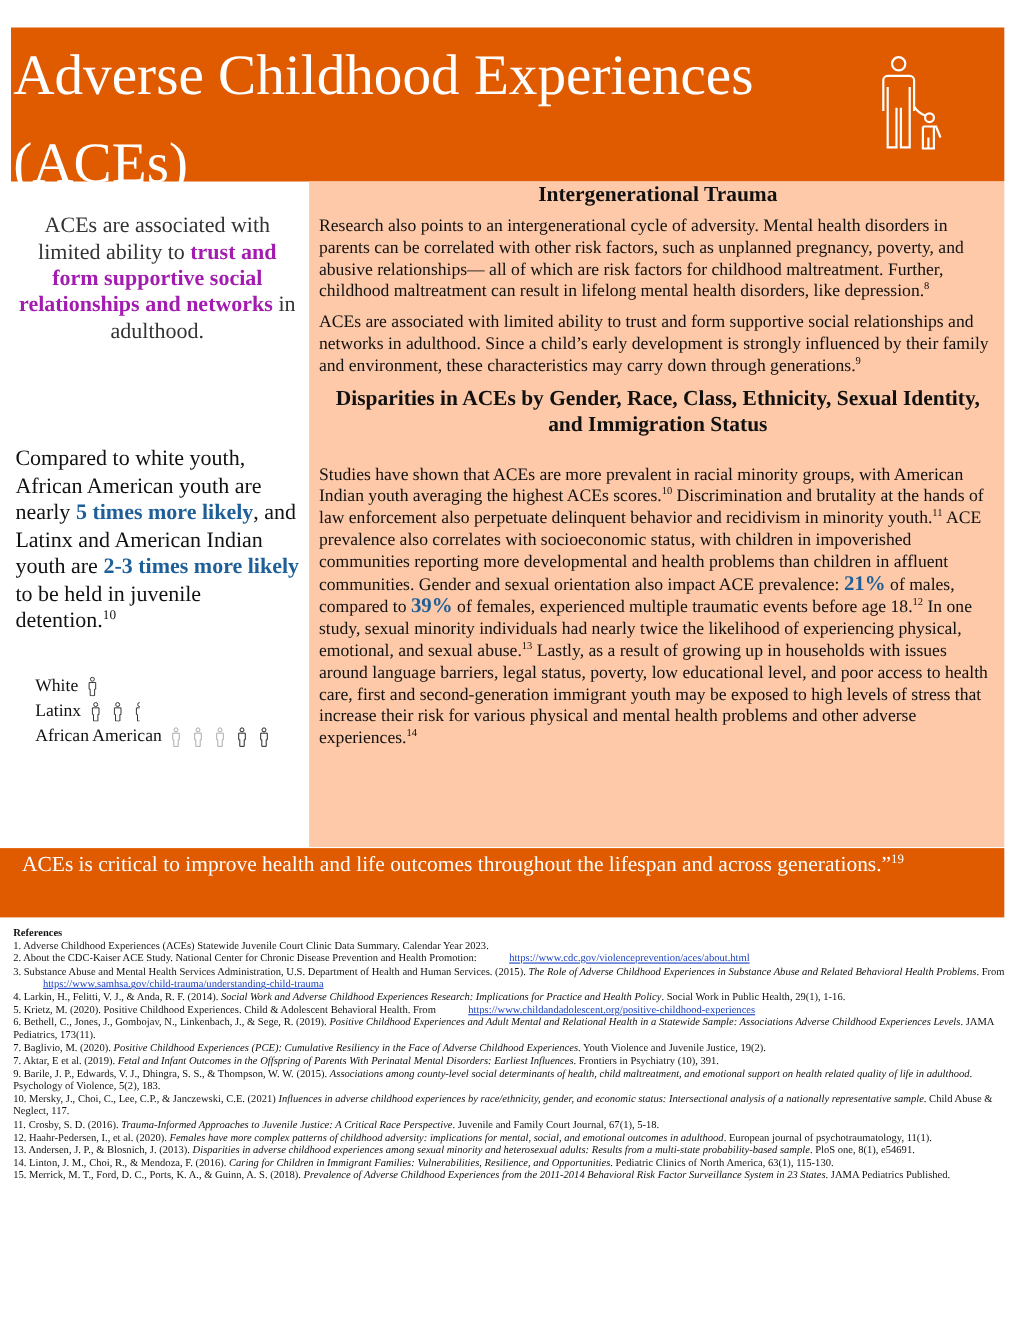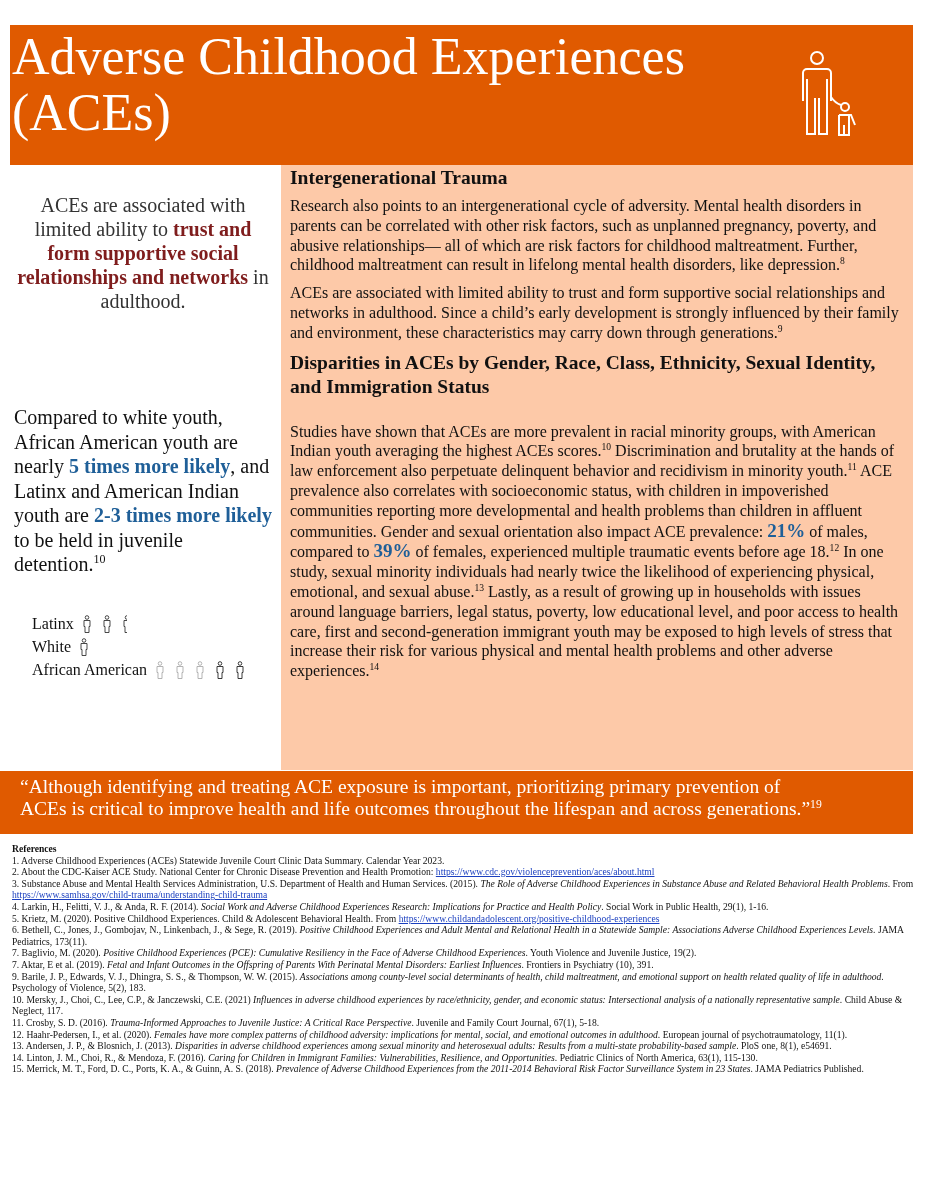--- a/index.html
+++ b/index.html
@@ -1,39 +1,39 @@
 <!DOCTYPE html>
 <html><head>
 <meta charset="utf-8">
 <style>
   html, body { margin: 0; padding: 0; background: #ffffff; }
   body { width: 927px; height: 1199px; position: relative; overflow: hidden; font-family: "Liberation Serif", serif; color: #111; }
   .header { position: absolute; left: 10px; top: 25px; width: 903px; height: 140px; background: #e05a00; }
-  .header-title { position: absolute; left: 2px; top: 4px; color: #fff; font-size: 52px; line-height: 56px; font-weight: normal; margin: 0; width: 760px; }
+  .header-title { position: absolute; left: 2px; top: 4px; color: #fff; font-size: 52px; line-height: 80px; font-weight: normal; margin: 0; width: 760px; }
   .header-icon { position: absolute; left: 785px; top: 24px; width: 70px; height: 90px; }
   .peach { position: absolute; left: 281px; top: 165px; width: 632px; height: 605px; background: #fdc9a8; }
   .left-quote { position: absolute; left: 14px; top: 193px; width: 258px; text-align: center; font-size: 20px; line-height: 24px; color: #333; }
-  .left-quote b { color: #7f1d1d; }
+  .left-quote b { color: #a21caf; }
   .left-stat { position: absolute; left: 14px; top: 405px; width: 262px; font-size: 20px; line-height: 24.5px; color: #111; }
   .blue { color: #1f5f98; font-weight: bold; }
   sup { font-size: 60%; line-height: 0; }
   .legend { position: absolute; left: 32px; top: 612px; font-size: 16px; line-height: 23px; color: #111; }
   .legend-row { display: flex; align-items: center; height: 23px; }
   .legend-row .lbl { margin-right: 8px; }
   .fig { display: inline-block; width: 10px; height: 18px; margin-right: 10px; }
   .main { position: absolute; left: 290px; top: 166px; width: 616px; }
-  .main h2 { font-size: 19.5px; line-height: 24px; font-weight: bold; margin: 0 0 6px 0; }
+  .main h2 { font-size: 19.5px; line-height: 24px; font-weight: bold; margin: 0 0 6px 0; text-align: center; }
   .main p { font-size: 16px; line-height: 19.8px; margin: 0 0 8px 0; }
   .main .blue-big { color: #1f5f98; font-weight: bold; font-size: 19px; }
   .quote-bar { position: absolute; left: 0; top: 771px; width: 913px; height: 63px; background: #e05a00; color: #fff; font-size: 19.5px; line-height: 22px; box-sizing: border-box; padding: 5px 10px 0 20px; }
   .quote-bar .q { display: block; }
   .refs { position: absolute; left: 12px; top: 843px; width: 905px; font-size: 9.6px; line-height: 11.6px; color: #111; }
   .refs-title { font-weight: bold; }
   .refs .ref { margin: 0; }
-  .refs a { color: #1a3fbf; text-decoration: underline; }
+  .refs a { color: #1a3fbf; text-decoration: underline; margin-left: 27px; }
   .refs i { font-style: italic; }
 </style>
 </head>
 <body>
 
 <div class="header">
   <h1 class="header-title">Adverse Childhood Experiences (ACEs)</h1>
   <svg class="header-icon" viewBox="0 0 70 90" fill="none" stroke="#fff" stroke-width="2">
     <circle cx="22" cy="9" r="6"></circle>
     <path d="M12 20 h20 a4 4 0 0 1 4 4 v28 M12 20 a4 4 0 0 0 -4 4 v28 M12 30 v55 h8 v-36 M32 30 v55 h-8 v-36"></path>
@@ -48,38 +48,38 @@
 <div class="left-quote">
   <span>ACEs are associated with limited ability to </span><b>trust and form supportive social relationships and networks</b><span> in adulthood.</span>
 </div>
 
 <div class="left-stat">
   <span>Compared to white youth, African American youth are nearly </span><span class="blue">5 times more likely</span><span>, and Latinx and American Indian youth are </span><span class="blue">2-3 times more likely</span><span> to be held in juvenile detention.</span><sup>10</sup>
 </div>
 
 <div class="legend">
   <div class="legend-row">
+    <span class="lbl">White</span>
+    <svg class="fig" viewBox="0 0 10 18" fill="none" stroke="#333" stroke-width="0.9">
+        <circle cx="5" cy="2.5" r="1.8"></circle>
+        <path d="M2 5.5 h6 v6 h-1 v6 h-4 v-6 h-1 z"></path>
+      </svg>
+  </div>
+  <div class="legend-row">
     <span class="lbl">Latinx</span>
     <svg class="fig" viewBox="0 0 10 18" fill="none" stroke="#333" stroke-width="0.9">
         <circle cx="5" cy="2.5" r="1.8"></circle>
         <path d="M2 5.5 h6 v6 h-1 v6 h-4 v-6 h-1 z"></path>
       </svg>
     <svg class="fig" viewBox="0 0 10 18" fill="none" stroke="#333" stroke-width="0.9">
         <circle cx="5" cy="2.5" r="1.8"></circle>
         <path d="M2 5.5 h6 v6 h-1 v6 h-4 v-6 h-1 z"></path>
       </svg>
     <svg class="fig" viewBox="0 0 10 18" fill="none" stroke="#333" stroke-width="0.9">
         <path d="M5 0.7 a1.8 1.8 0 0 0 0 3.6 M5 5.5 h-3 v6 h1 v6 h2"></path>
-      </svg>
-  </div>
-  <div class="legend-row">
-    <span class="lbl">White</span>
-    <svg class="fig" viewBox="0 0 10 18" fill="none" stroke="#333" stroke-width="0.9">
-        <circle cx="5" cy="2.5" r="1.8"></circle>
-        <path d="M2 5.5 h6 v6 h-1 v6 h-4 v-6 h-1 z"></path>
       </svg>
   </div>
   <div class="legend-row">
     <span class="lbl">African American</span>
     <svg class="fig" viewBox="0 0 10 18" fill="none" stroke="#aaa" stroke-width="0.9">
         <circle cx="5" cy="2.5" r="1.8"></circle>
         <path d="M2 5.5 h6 v6 h-1 v6 h-4 v-6 h-1 z"></path>
       </svg>
     <svg class="fig" viewBox="0 0 10 18" fill="none" stroke="#aaa" stroke-width="0.9">
         <circle cx="5" cy="2.5" r="1.8"></circle>
@@ -104,21 +104,20 @@
   <h2>Intergenerational Trauma</h2>
   <p><span>Research also points to an intergenerational cycle of adversity. Mental health disorders in parents can be correlated with other risk factors, such as unplanned pregnancy, poverty, and abusive relationships— all of which are risk factors for childhood maltreatment. Further, childhood maltreatment can result in lifelong mental health disorders, like depression.</span><sup>8</sup></p>
   <p><span>ACEs are associated with limited ability to trust and form supportive social relationships and networks in adulthood. Since a child’s early development is strongly influenced by their family and environment, these characteristics may carry down through generations.</span><sup>9</sup></p>
   <h2 style="margin-top:8px;">Disparities in ACEs by Gender, Race, Class, Ethnicity, Sexual Identity, and Immigration Status</h2>
   <p style="margin-top:23px;">
     <span>Studies have shown that ACEs are more prevalent in racial minority groups, with American Indian youth averaging the highest ACEs scores.</span><sup>10</sup><span> Discrimination and brutality at the hands of law enforcement also perpetuate delinquent behavior and recidivism in minority youth.</span><sup>11</sup><span> ACE prevalence also correlates with socioeconomic status, with children in impoverished communities reporting more developmental and health problems than children in affluent communities. Gender and sexual orientation also impact ACE prevalence: </span><span class="blue-big">21%</span><span> of males, compared to </span><span class="blue-big">39%</span><span> of females, experienced multiple traumatic events before age 18.</span><sup>12</sup><span> In one study, sexual minority individuals had nearly twice the likelihood of experiencing physical, emotional, and sexual abuse.</span><sup>13</sup><span> Lastly, as a result of growing up in households with issues around language barriers, legal status, poverty, low educational level, and poor access to health care, first and second-generation immigrant youth may be exposed to high levels of stress that increase their risk for various physical and mental health problems and other adverse experiences.</span><sup>14</sup>
   </p>
 </div>
 
 <div class="quote-bar">
-  <span class="q">“Although identifying and treating ACE exposure is important, prioritizing primary prevention of</span>
   <span>ACEs is critical to improve health and life outcomes throughout the lifespan and across generations.”</span><sup>19</sup>
 </div>
 
 <div class="refs">
   <div class="refs-title">References</div>
   <div id="ref-list">
       <p class="ref"><span>1. Adverse Childhood Experiences (ACEs) Statewide Juvenile Court Clinic Data Summary. Calendar Year 2023.</span></p>
       <p class="ref"><span>2. About the CDC-Kaiser ACE Study. National Center for Chronic Disease Prevention and Health Promotion: </span><a>https://www.cdc.gov/violenceprevention/aces/about.html</a></p>
       <p class="ref"><span>3. Substance Abuse and Mental Health Services Administration, U.S. Department of Health and Human Services. (2015). </span><i>The Role of Adverse Childhood Experiences in Substance Abuse and Related Behavioral Health Problems</i><span>. From </span><a>https://www.samhsa.gov/child-trauma/understanding-child-trauma</a></p>
       <p class="ref"><span>4. Larkin, H., Felitti, V. J., &amp; Anda, R. F. (2014). </span><i>Social Work and Adverse Childhood Experiences Research: Implications for Practice and Health Policy</i><span>. Social Work in Public Health, 29(1), 1-16.</span></p>

